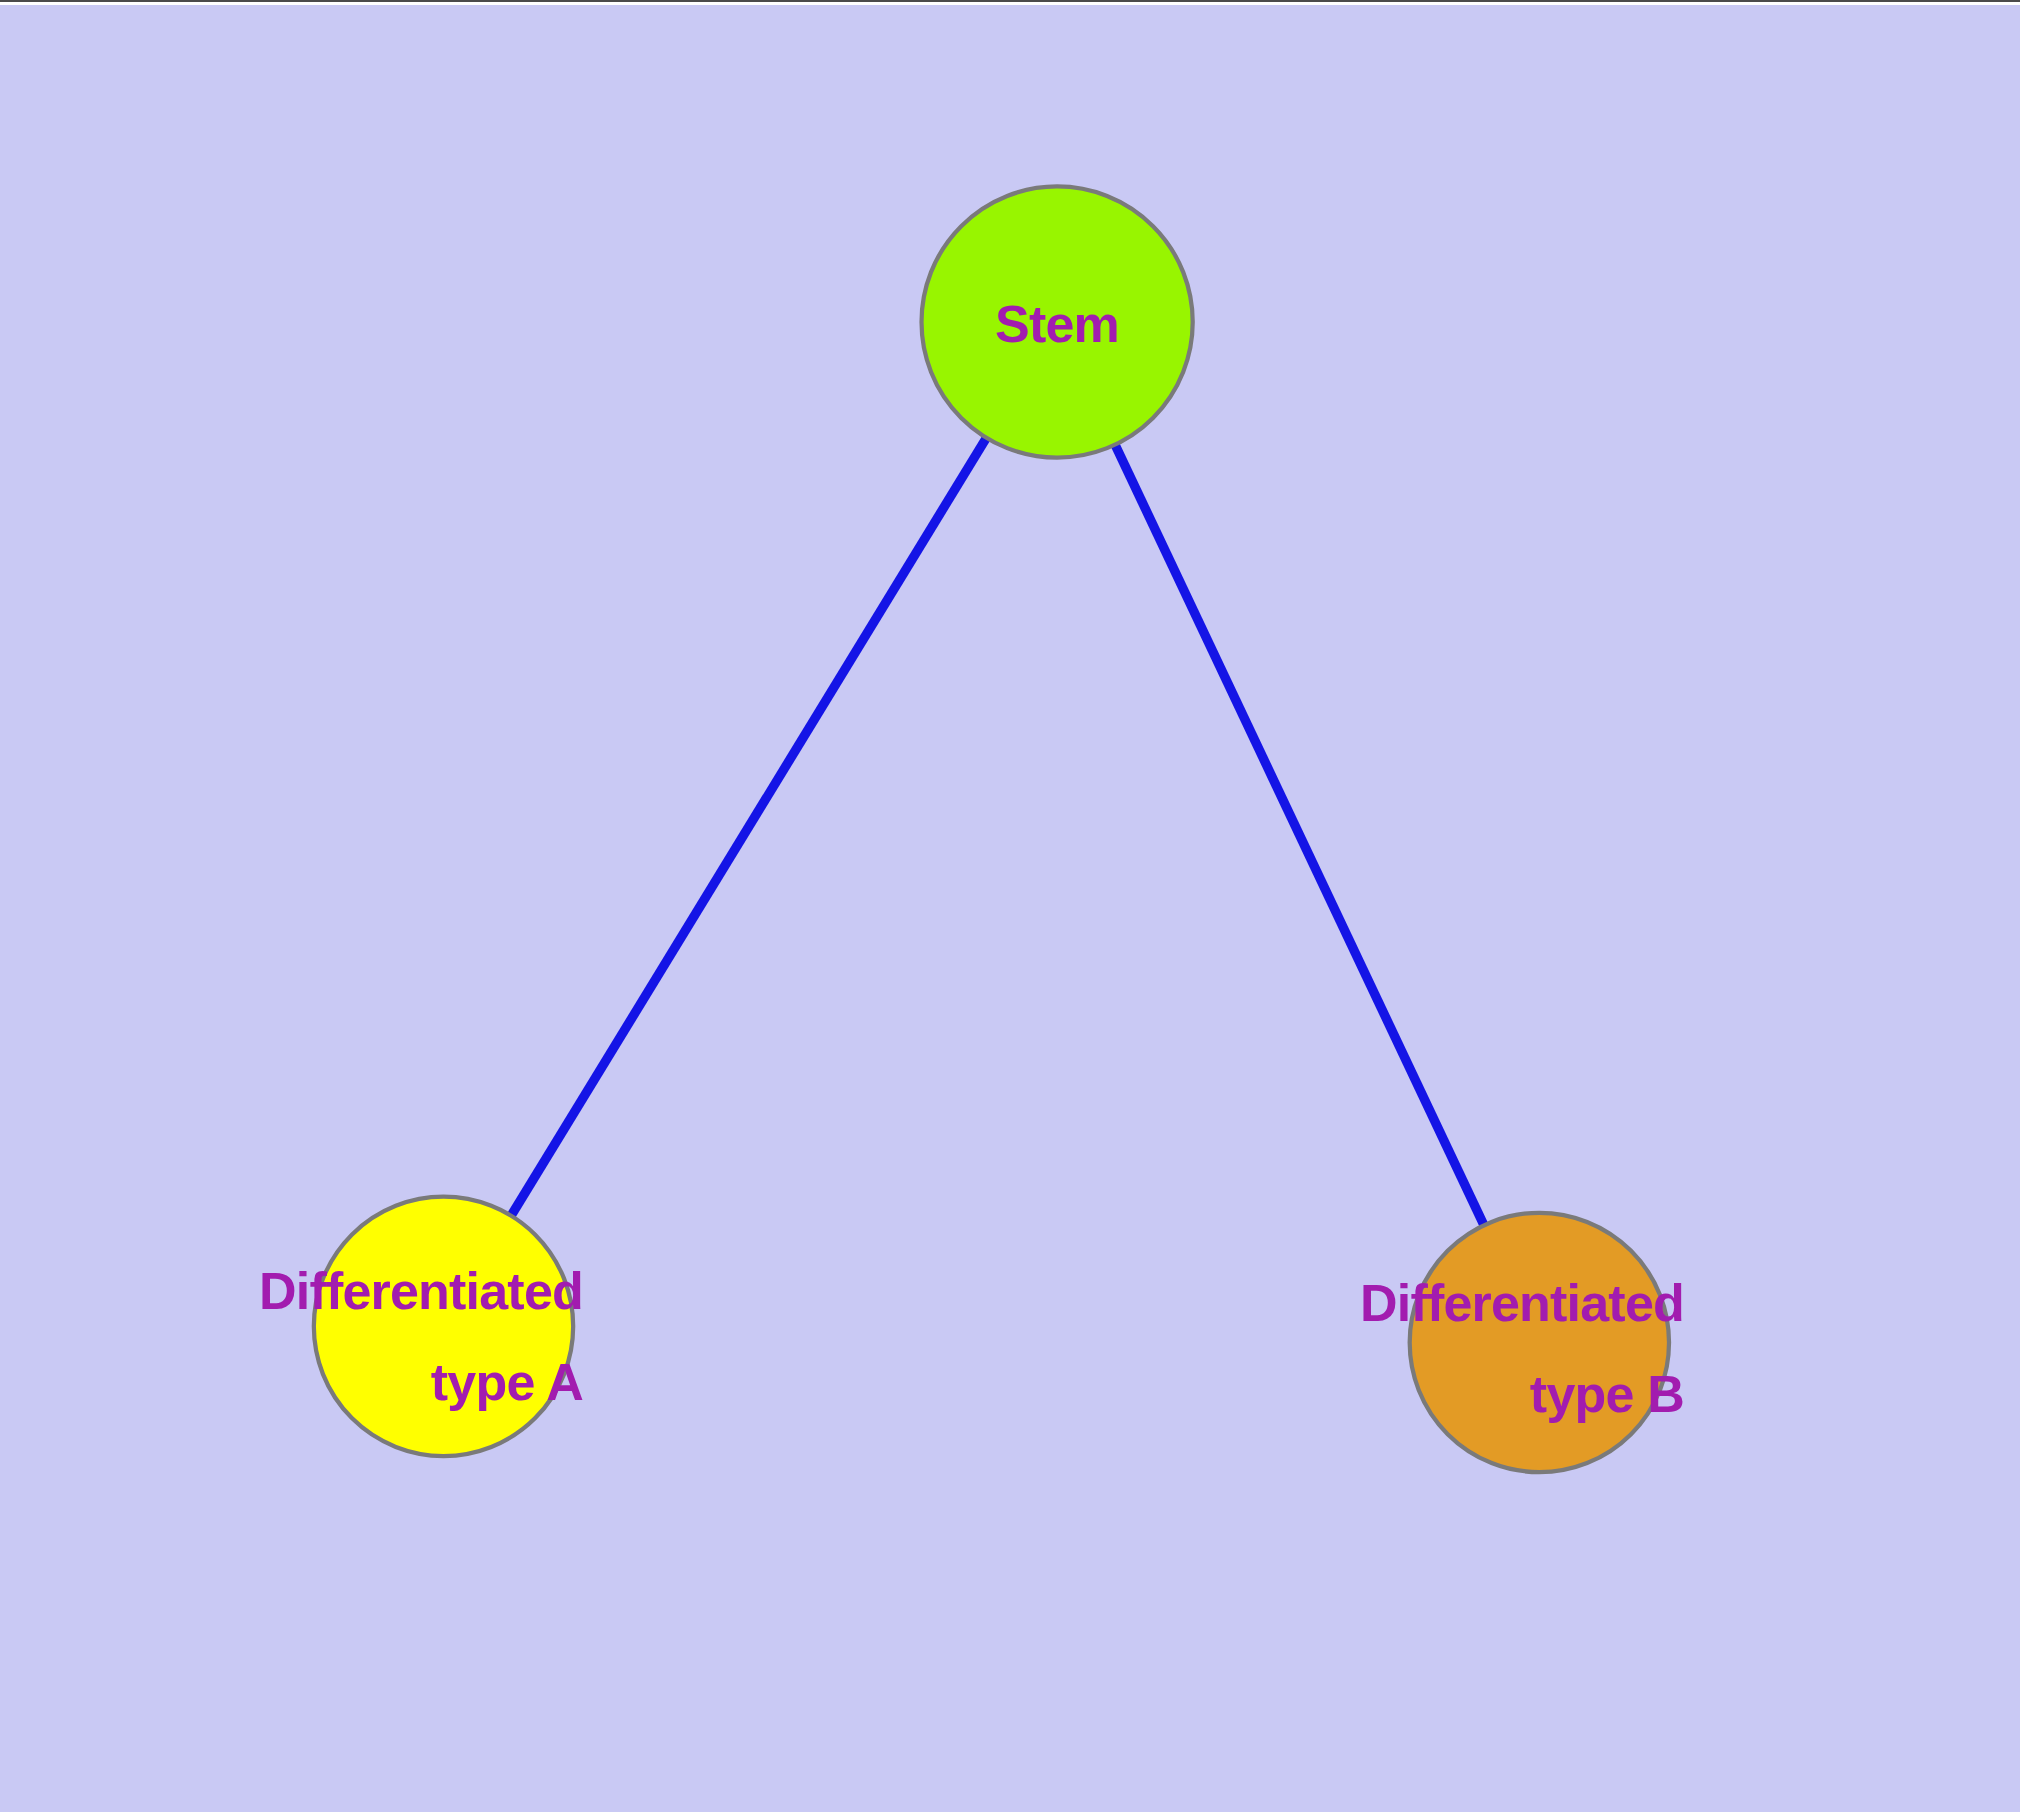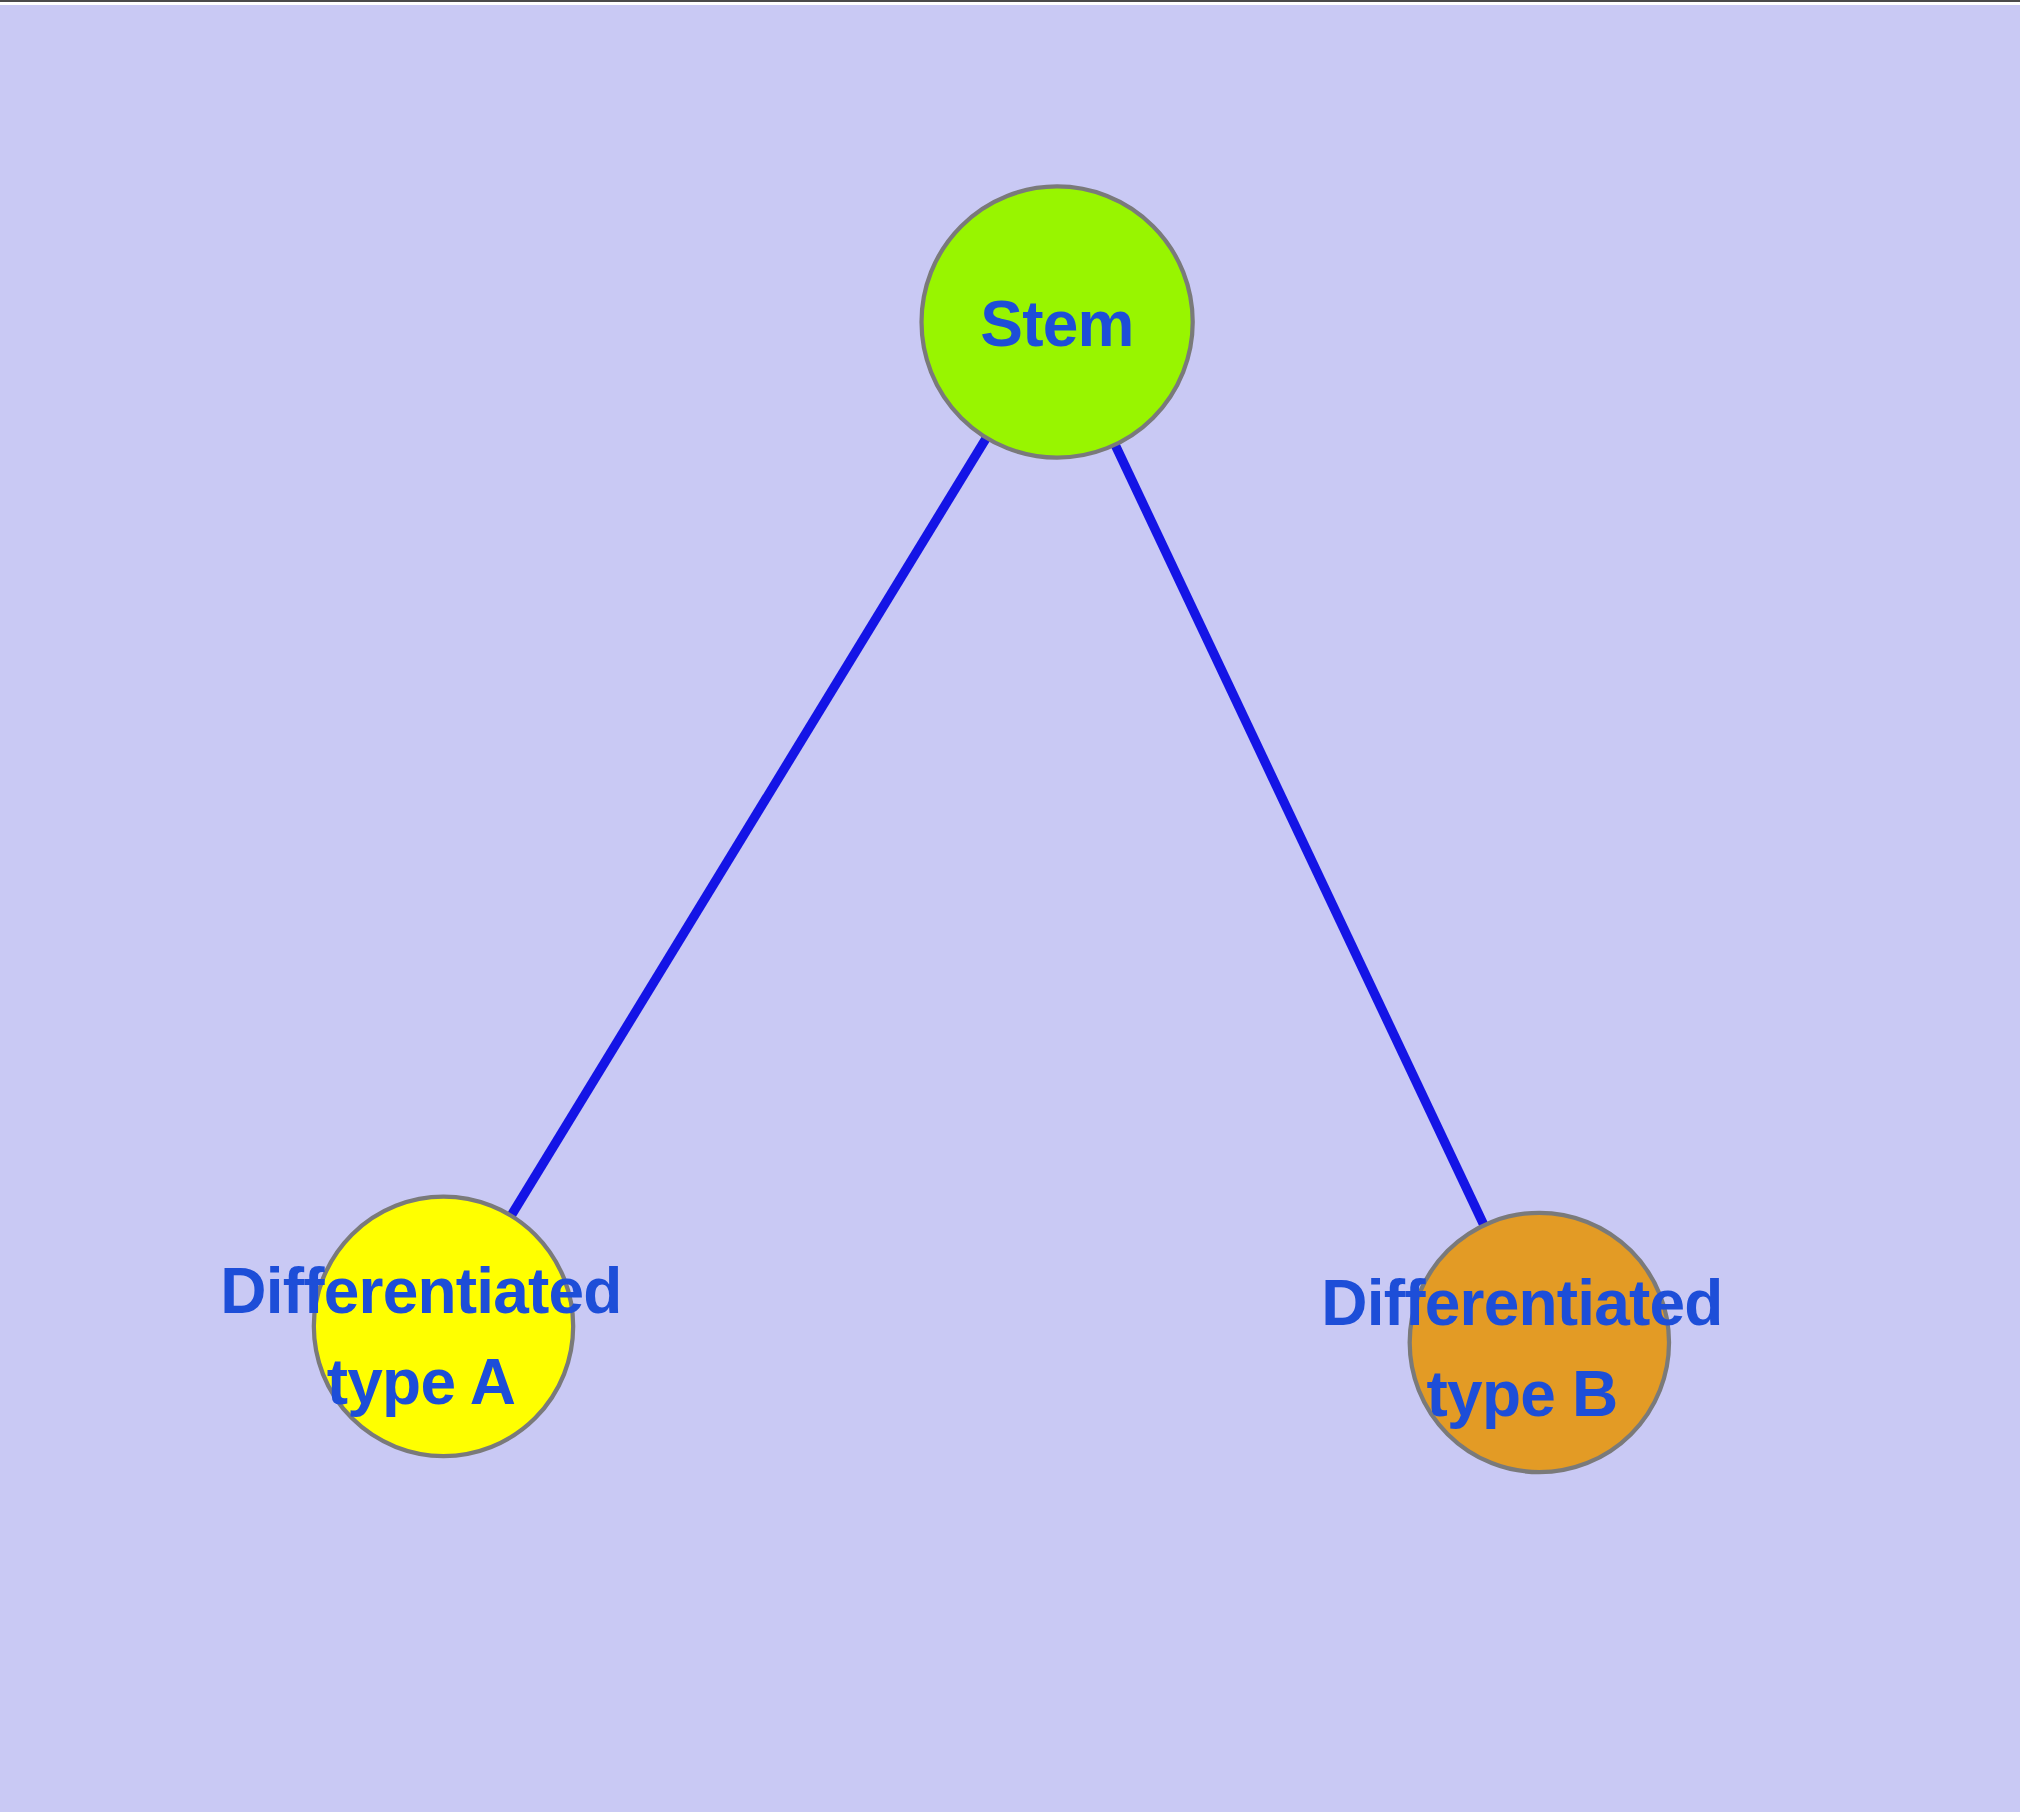--- a/index.html
+++ b/index.html
@@ -28,24 +28,24 @@
   .graph-svg {
     position: absolute;
     top: 0; left: 0;
     width: 2021px;
     height: 1812px;
   }
   .node-label {
     position: absolute;
     transform: translate(-50%, -50%);
     font-weight: bold;
-    font-size: 64px;
+    font-size: 52px;
     line-height: 91px;
-    color: #1d4ed8;
-    text-align: center;
+    color: #a21caf;
+    text-align: right;
     white-space: pre-line;
     letter-spacing: -0.8px;
   }
   .label-stem   { left: 1057px; top: 324px;  }
   .label-type-a { left: 421px;  top: 1337px; }
   .label-type-b { left: 1522px; top: 1349px; }
 </style>
 </head>
 <body>
 

